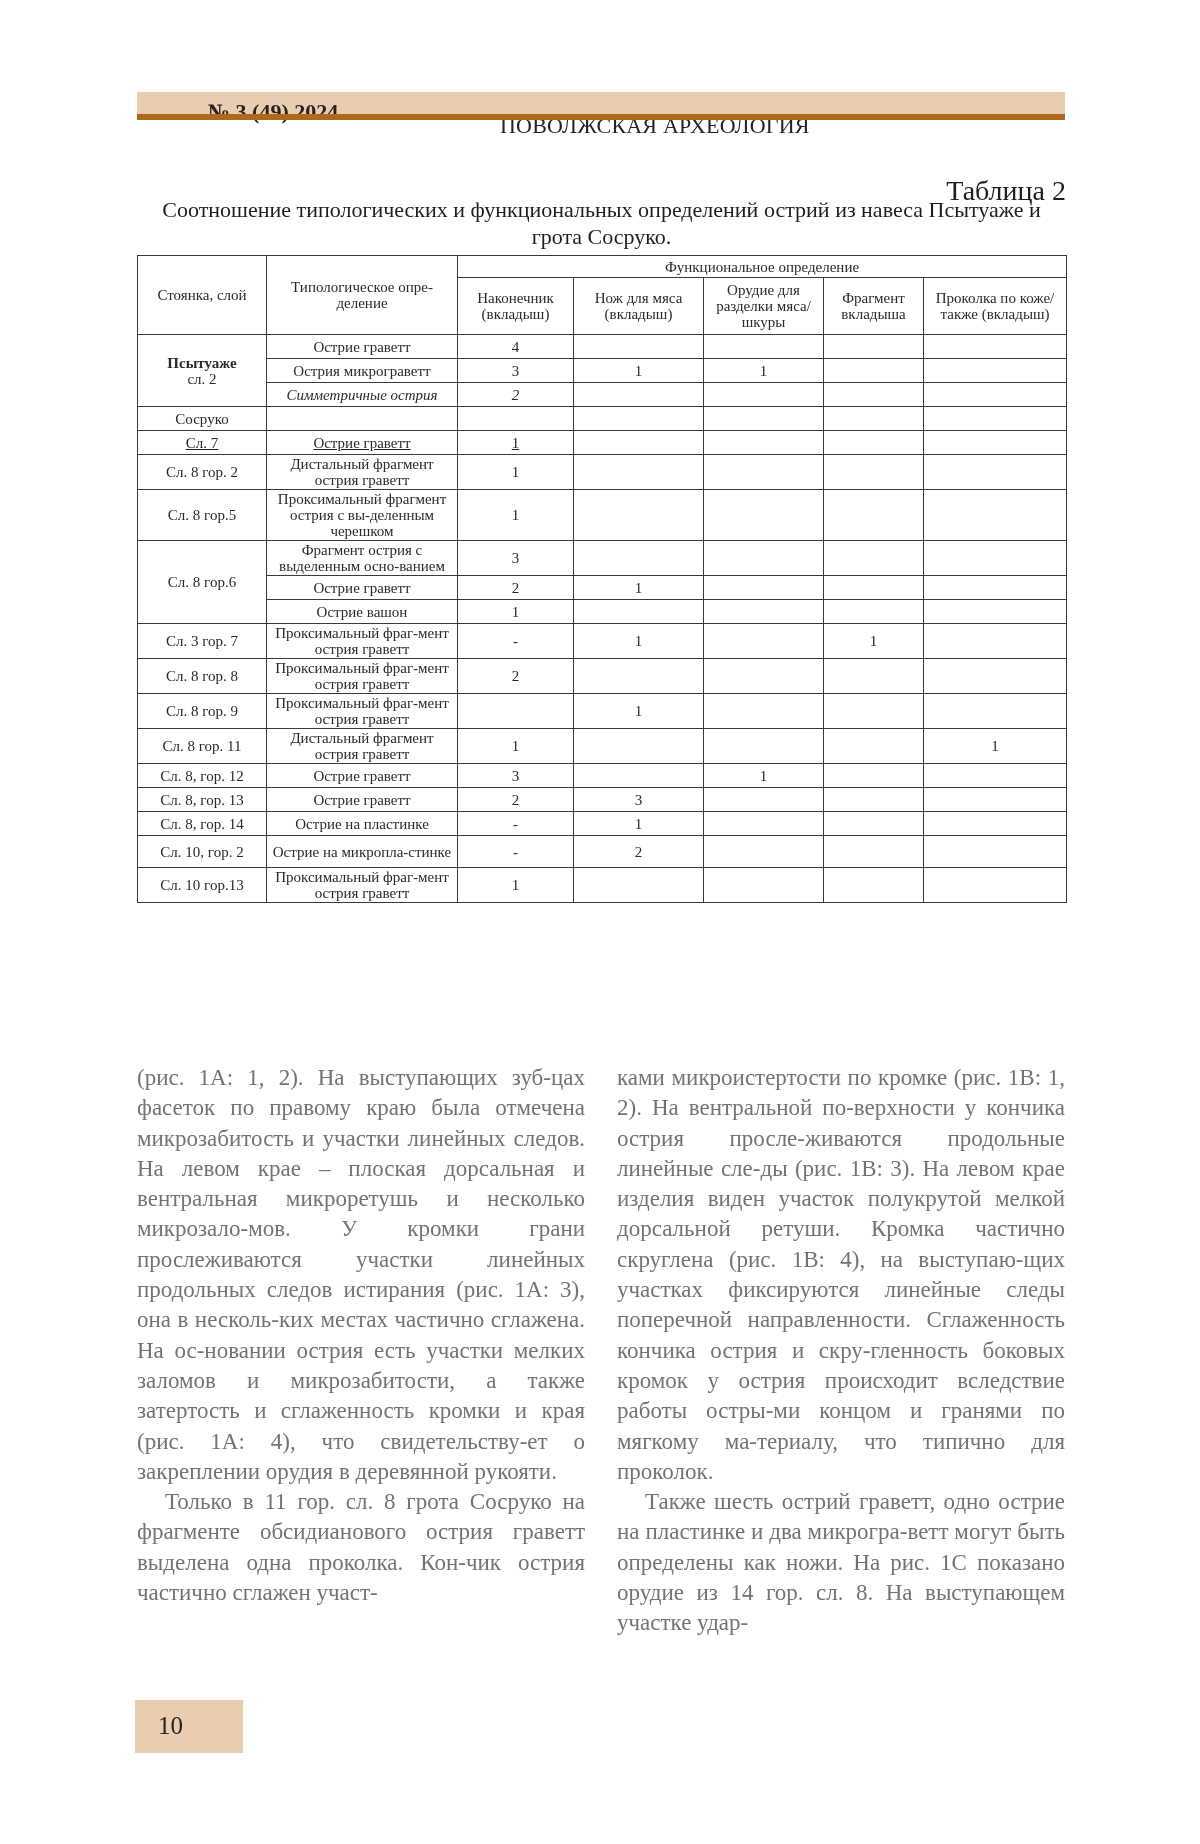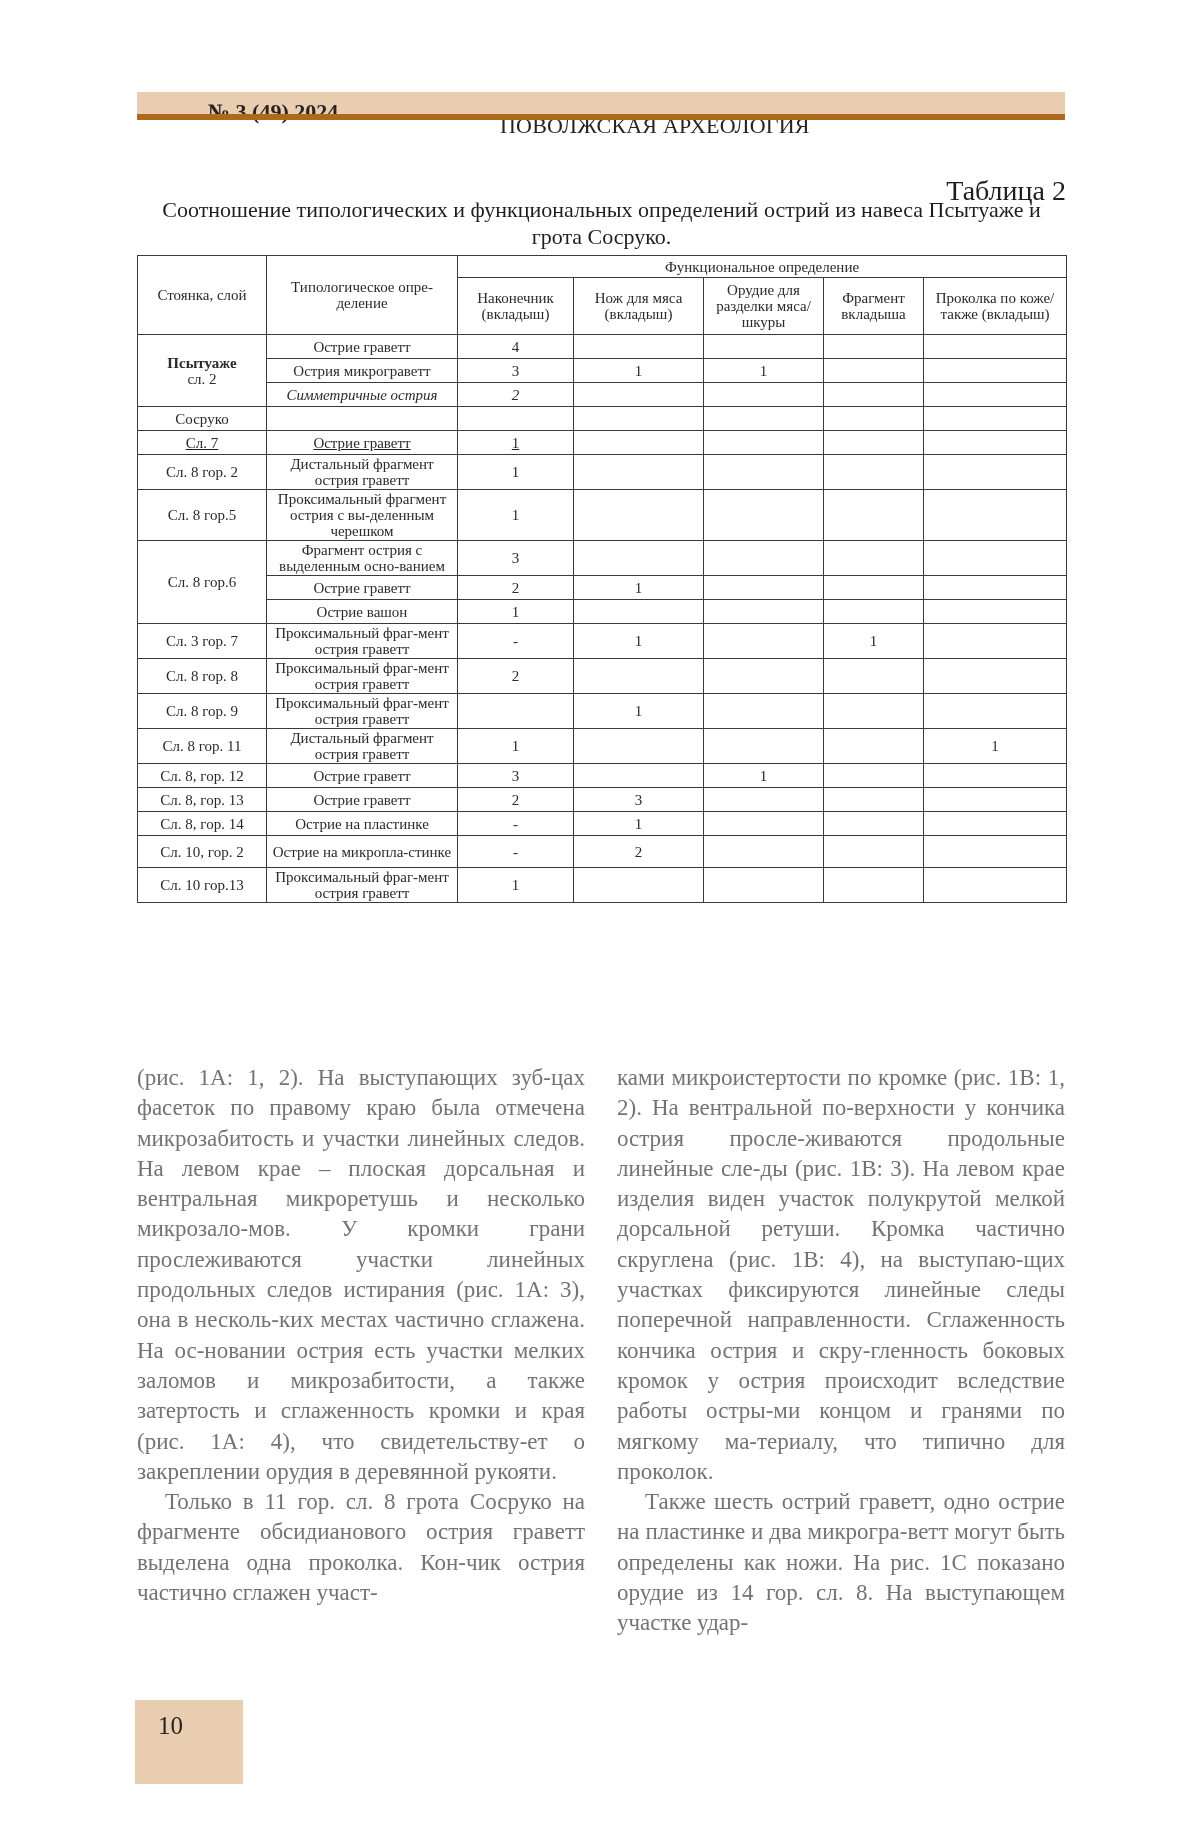--- a/index.html
+++ b/index.html
@@ -23,21 +23,21 @@
   table.data th { font-size: 15px; }
   .bold { font-weight: bold; }
 
   .col { position: absolute; top: 1063px; width: 448px; font-size: 23px; line-height: 30.3px;
          text-align: justify; color: #737373; }
   .col-left { left: 137px; }
   .col-right { left: 617px; }
   .col p { margin: 0; }
   .col p.indent { text-indent: 28px; }
 
-  .folio { position: absolute; left: 135px; top: 1700px; width: 108px; height: 84px; background: #e9cdb1; }
+  .folio { position: absolute; left: 135px; top: 1700px; width: 108px; height: 53px; background: #e9cdb1; }
   .folio span { position: absolute; left: 23px; top: 12px; font-size: 25px; color: #2a2220; }
 </style>
 </head>
 <body>
 
 <div class="running-head">
   <span class="issue">№ 3 (49) 2024</span>
   <span class="journal">ПОВОЛЖСКАЯ АРХЕОЛОГИЯ</span>
   <div class="rule"></div>
 </div>

